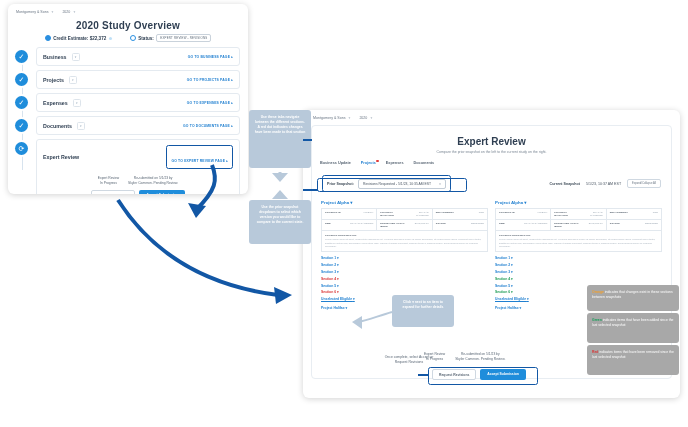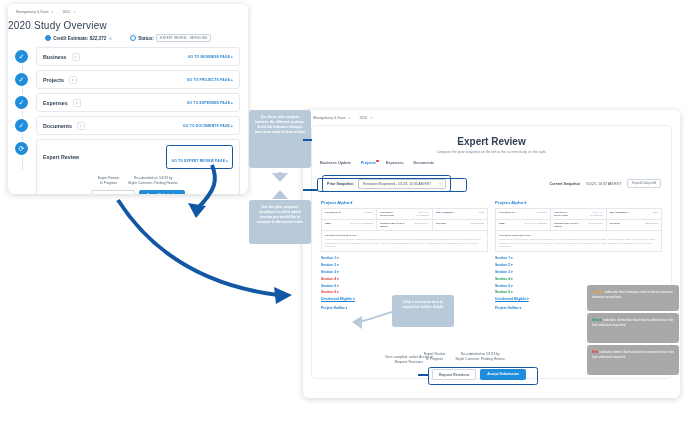--- a/index.html
+++ b/index.html
@@ -3,21 +3,21 @@
 <meta charset="utf-8">
 <style>
   html,body{margin:0;padding:0;}
   body{width:688px;height:427px;background:#ffffff;font-family:"Liberation Sans",sans-serif;position:relative;overflow:hidden;}
   .panel{position:absolute;background:#fff;border-radius:6px;box-shadow:0 1px 6px rgba(0,0,0,.18);}
 
   
   #left-panel{left:8px;top:4px;width:240px;height:190px;overflow:hidden;}
   .breadcrumb{display:flex;align-items:center;gap:3px;padding:6px 8px 2px 8px;font-size:3.6px;color:#6b7785;}
   .bc-sep{color:#b6bfc9;font-size:3.6px;}
-  .lp-title{text-align:left;font-size:10px;font-weight:normal;color:#2f3f52;margin:4px 0 3px;letter-spacing:.2px;}
+  .lp-title{text-align:center;font-size:10px;font-weight:bold;color:#2f3f52;margin:4px 0 3px;letter-spacing:.2px;}
   .lp-meta{display:flex;justify-content:center;align-items:center;gap:18px;font-size:4.6px;color:#2f3f52;font-weight:bold;}
   .lp-meta .grp{display:flex;align-items:center;gap:2.5px;}
   .circ{width:6px;height:6px;border-radius:50%;border:1.1px solid #2a8fe0;box-sizing:border-box;display:inline-block;}
   .circ.filled{background:#2a8fe0;}
   .badge{border:.6px solid #c9d2db;border-radius:2px;padding:1px 3px;font-size:2.9px;color:#5a6775;letter-spacing:.2px;background:#fff;font-weight:normal;}
   .dot-sm{width:3px;height:3px;border-radius:50%;background:#bfe0f7;display:inline-block;}
 
   .steps{position:relative;margin-top:5px;padding-left:28px;padding-right:8px;}
   .rail{position:absolute;left:13.5px;top:8px;bottom:38px;width:1.4px;background:#d7e3ee;}
   .step{position:relative;margin-bottom:4px;}

